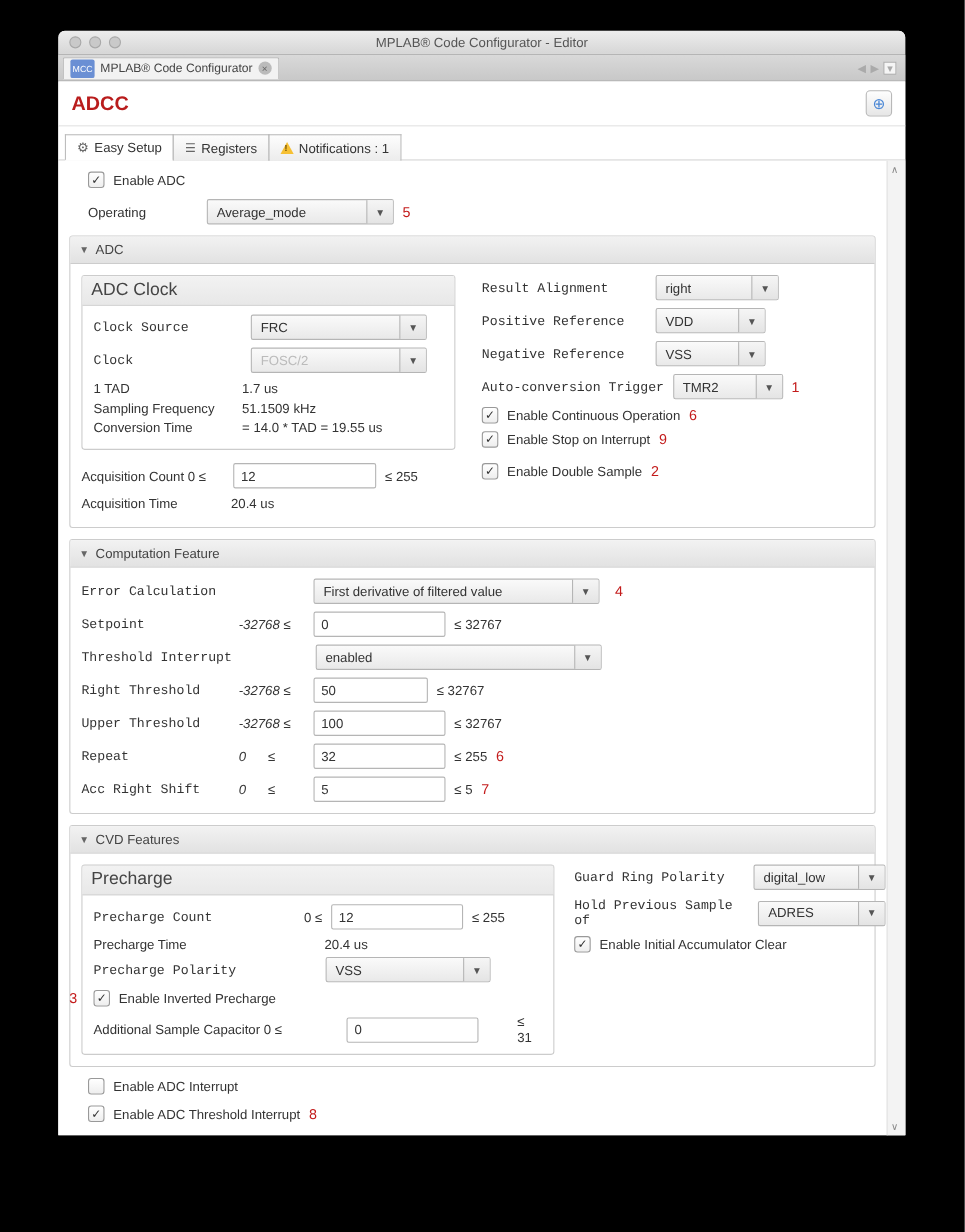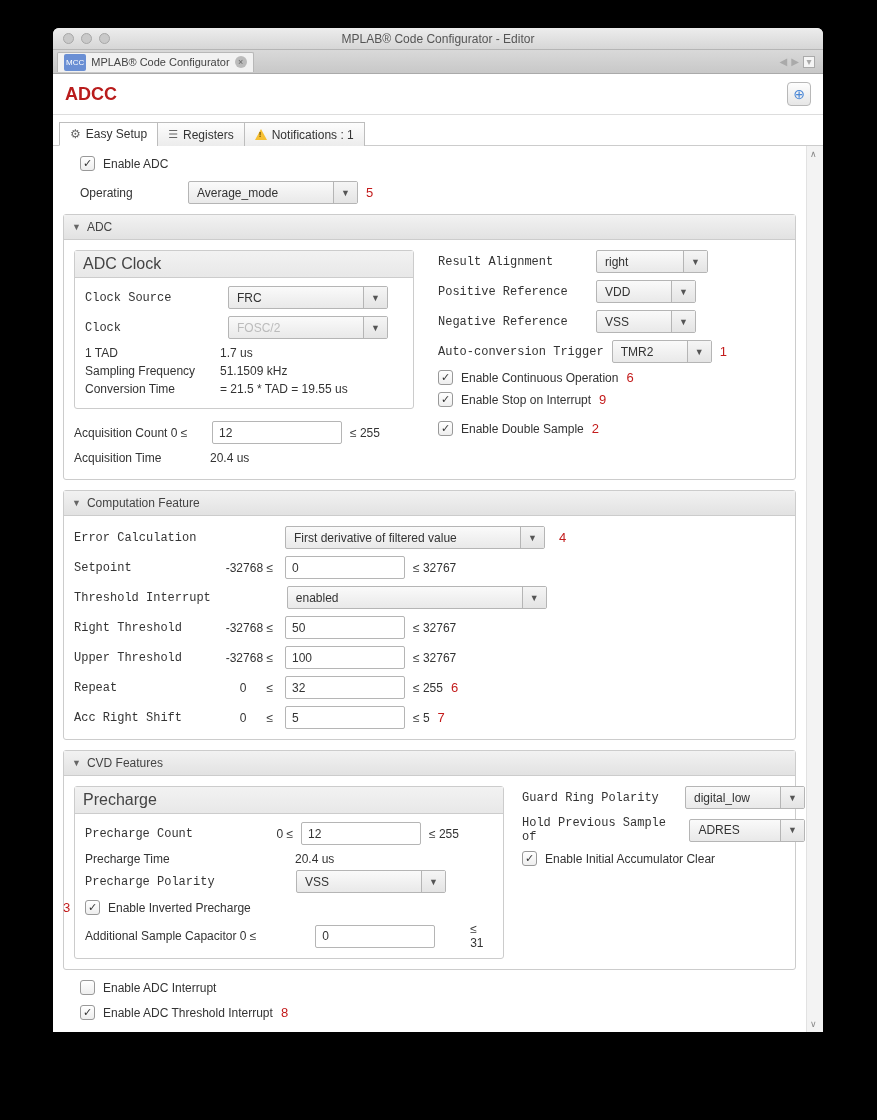--- a/index.html
+++ b/index.html
@@ -203,21 +203,21 @@
   .kv-row {
     display:flex;align-items:center;margin-bottom:7px;gap:8px;
   }
   .kv-row .k { min-width:135px; font-size:12px;font-family:Liberation Mono, monospace; }
   .annot { color:#c31b1b; font-size:13px; font-weight:400; }
   .info-line { font-size:12px; color:#333; display:flex; margin-bottom:4px; }
   .info-line .ik { width:135px; }
   .flat-label { font-size:12px; }
   .right-grid .kv-row .k { min-width:150px; }
   .comp-grid .kv-row .k { min-width:135px; }
-  .comp-grid .range-pre { width:60px; text-align:right; padding-right:4px; }
+  .comp-grid .range-pre { width:60px; padding-right:4px;font-style:italic; }
   .cvd-wrap { display:flex; gap:18px; }
   .cvd-left { flex:0 0 430px; }
   .cvd-right { flex:1; }
   .pre-grid .kv-row .k { min-width:175px; }
   .cvd-right .kv-row .k { min-width:155px; }
 </style>
 </head>
 <body>
 
 <div class="window-frame">
@@ -313,21 +313,21 @@
                   <div class="info-line">
                     <span class="ik">1 TAD</span>
                     <span>1.7 us</span>
                   </div>
                   <div class="info-line">
                     <span class="ik">Sampling Frequency</span>
                     <span>51.1509 kHz</span>
                   </div>
                   <div class="info-line">
                     <span class="ik">Conversion Time</span>
-                    <span>= 21.5 * TAD =   19.55 us</span>
+                    <span>= 14.0 * TAD =   19.55 us</span>
                   </div>
                 </div>
               </div>
               <div class="kv-row" style="margin-top:12px;">
                 <span class="flat-label" style="width:130px;">Acquisition Count 0 ≤</span>
                 <input class="textfield" style="width: 130px;" value="12">
                 <span class="flat-label">≤ 255</span>
               </div>
               <div class="info-line" style="margin-top:6px;">
                 <span class="ik" style="width:136px;">Acquisition Time</span>
@@ -410,21 +410,21 @@
             <span class="k">Threshold Interrupt</span>
             <span class="range-pre"></span>
             <div class="select" style="width:260px;">
               <span class="sel-text">enabled</span>
               <span class="sel-btn">▼</span>
             </div>
           </div>
           <div class="kv-row">
             <span class="k">Right Threshold</span>
             <span class="range-pre">-32768 ≤</span>
-            <input class="textfield" style="width: 120px;" value="50">
+            <input class="textfield" style="width: 104px;" value="50">
             <span class="flat-label">≤ 32767</span>
           </div>
           <div class="kv-row">
             <span class="k">Upper Threshold</span>
             <span class="range-pre">-32768 ≤</span>
             <input class="textfield" style="width: 120px;" value="100">
             <span class="flat-label">≤ 32767</span>
           </div>
           <div class="kv-row">
             <span class="k">Repeat</span>

